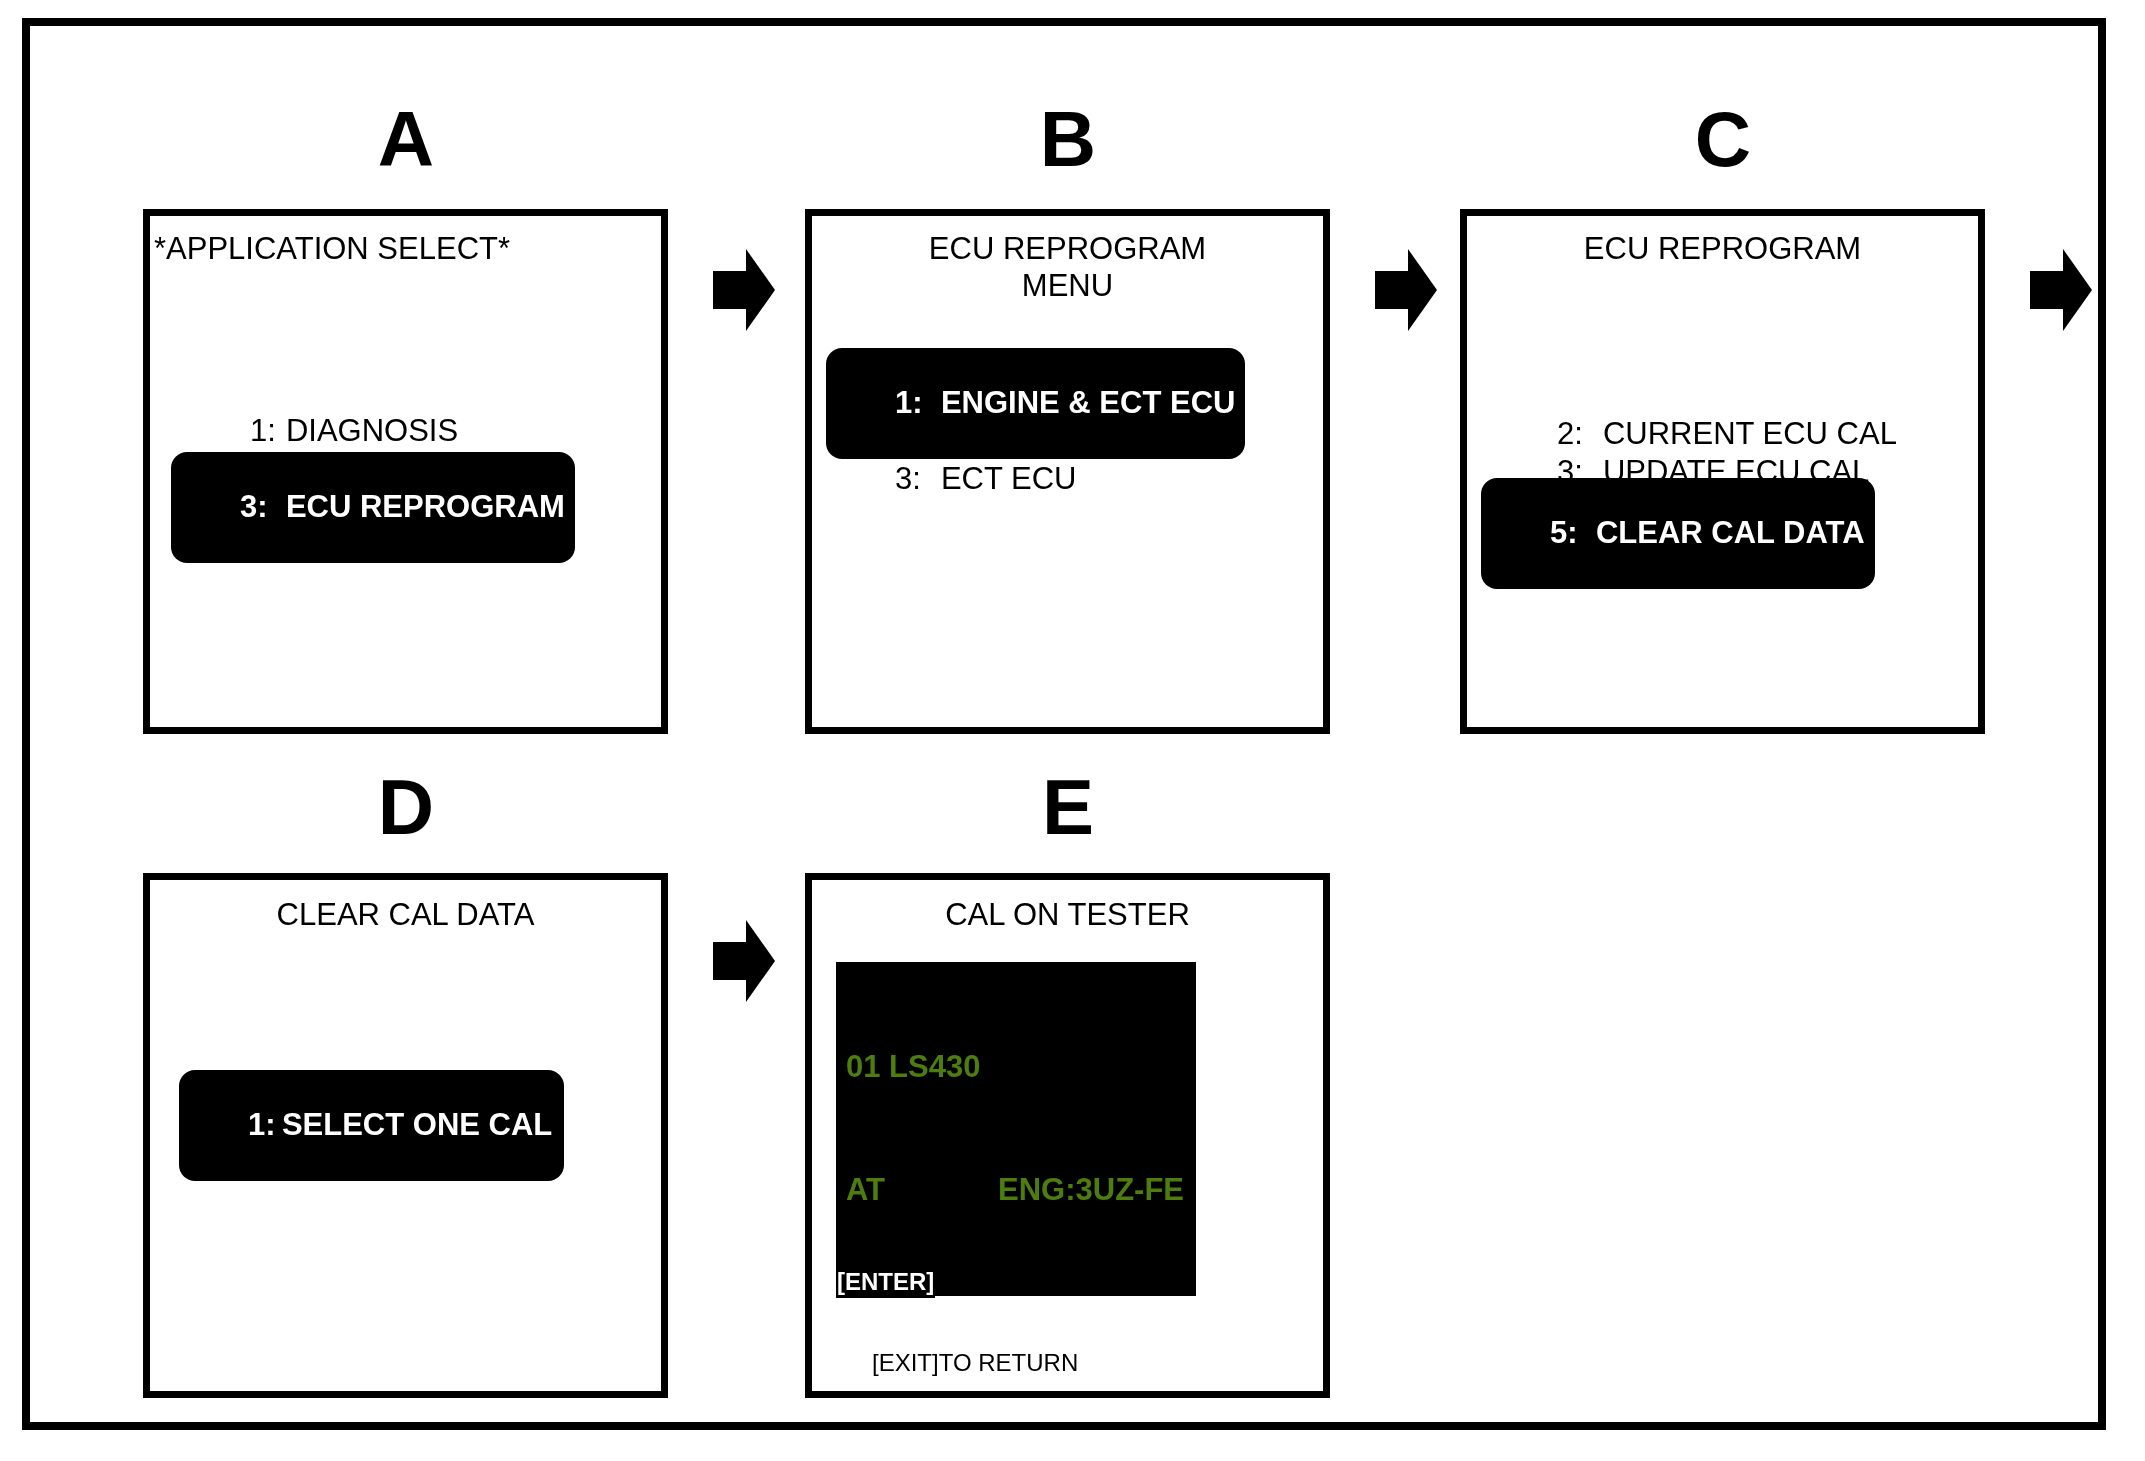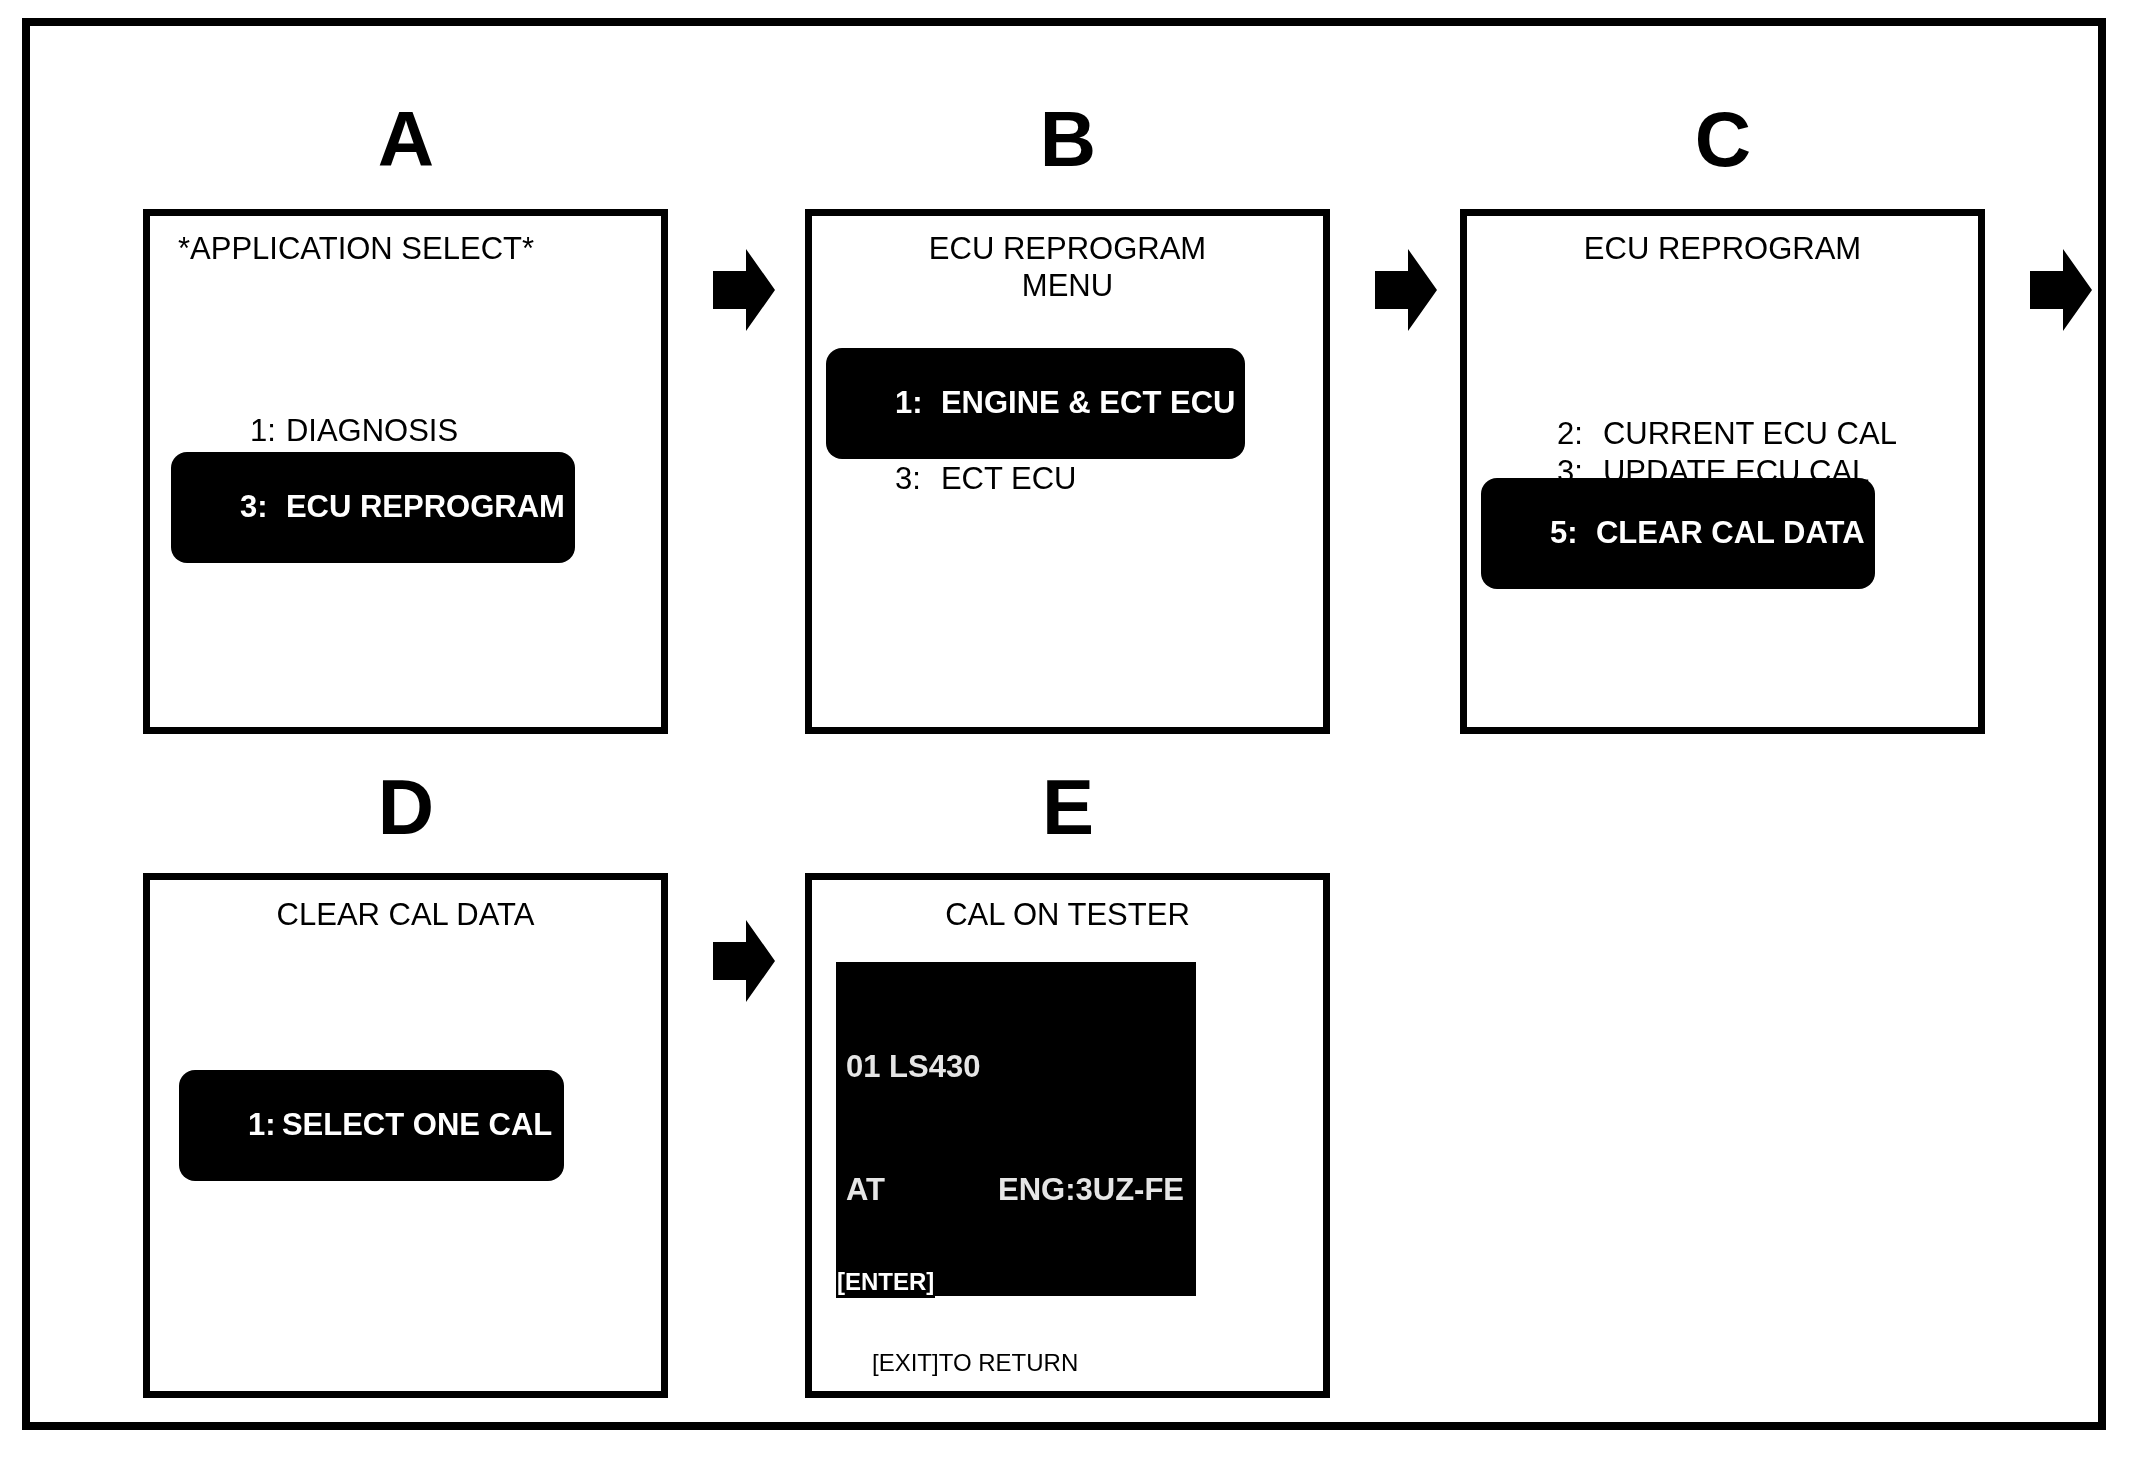--- a/index.html
+++ b/index.html
@@ -81,21 +81,21 @@
     right: 0;
     text-align: center;
     font-size: 31px;
     line-height: 37px;
     color: #000000;
     white-space: pre;
   }
 
   .scr-title.left-align {
     text-align: left;
-    padding-left: 28px;
+    padding-left: 4px;
   }
 
   .menu-line {
     position: absolute;
     font-size: 31px;
     line-height: 36px;
     color: #000000;
     white-space: pre;
     padding: 1px 0 2px 0;
   }
@@ -121,21 +121,21 @@
   .cal-block {
     position: absolute;
     font-size: 31px;
     line-height: 41px;
     color: #000000;
     white-space: pre;
   }
 
   .cal-block.hl {
     background: #000000;
-    color: #e5e5e5;
+    color: #4d7c0f;
     font-weight: bold;
   }
 
   .cal-row {
     display: block;
   }
 
   .cal-trans {
     display: inline-block;
     width: 152px;

